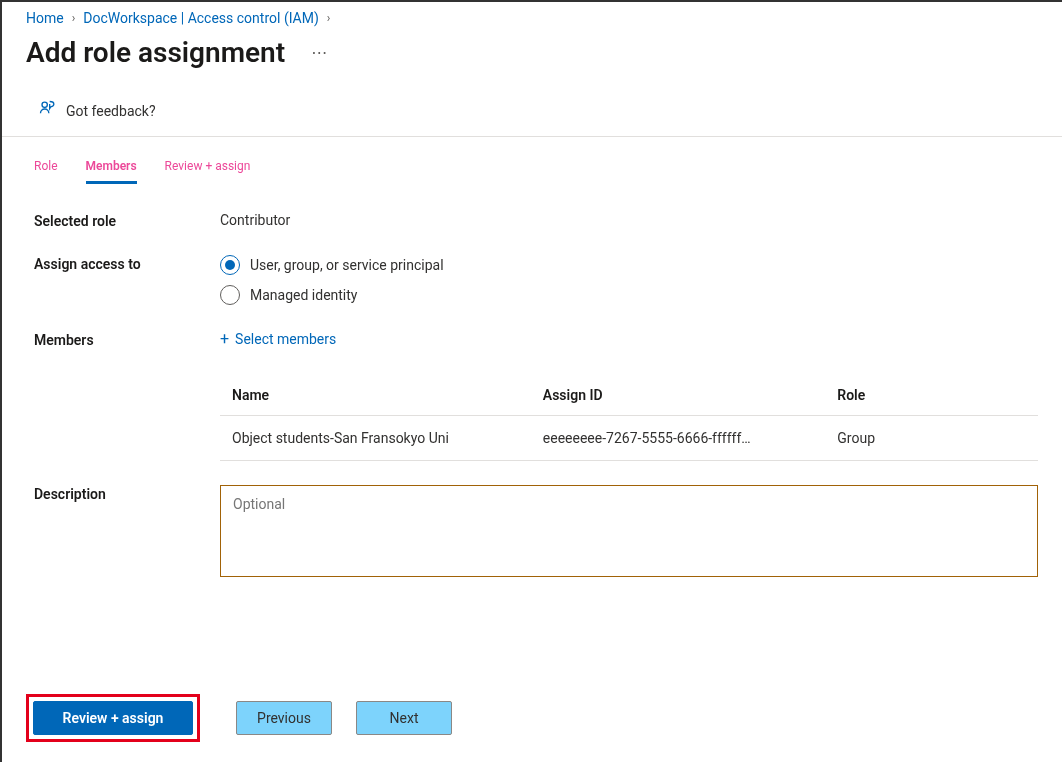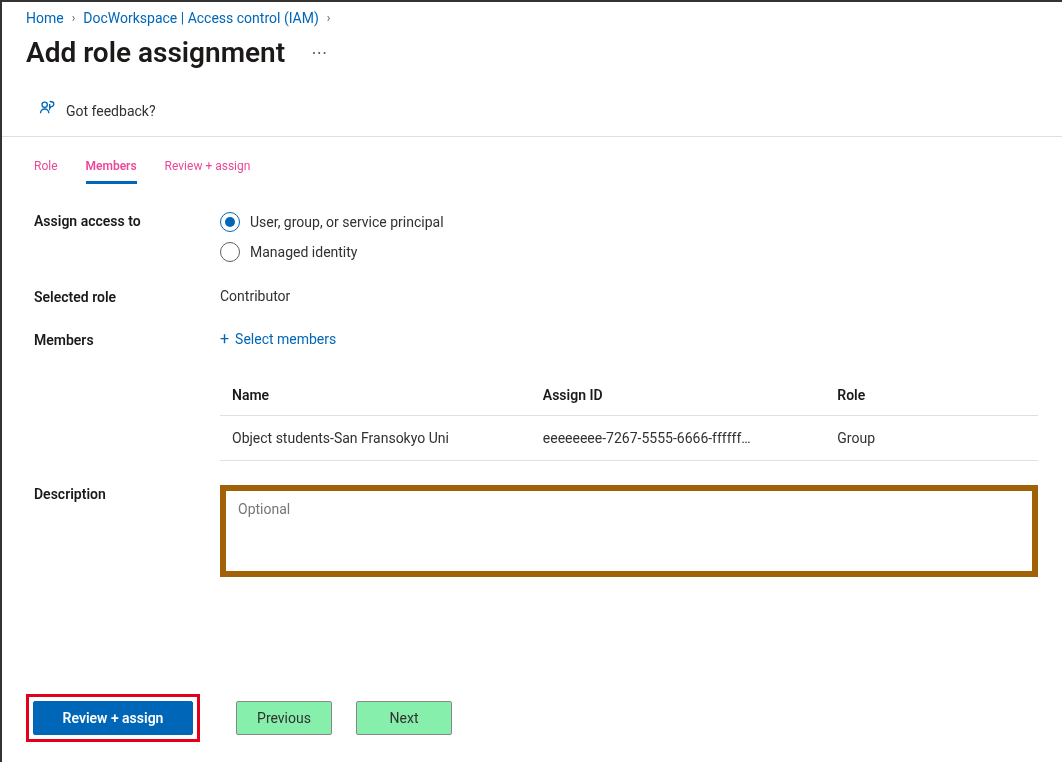--- a/index.html
+++ b/index.html
@@ -58,31 +58,31 @@
     
     .members-table { width: 100%; margin-top: 28px; border-collapse: collapse; }
     .members-table th { text-align: left; font-weight: 600; font-size: 14px; padding: 12px 12px; border-bottom: 1px solid #e1dfdd; color: #1b1a19; }
     .members-table td { text-align: left; font-size: 14px; padding: 14px 12px; border-bottom: 1px solid #e1dfdd; color: #323130; white-space: nowrap; overflow: hidden; text-overflow: ellipsis; }
     .members-table th:nth-child(1), .members-table td:nth-child(1) { width: 38%; }
     .members-table th:nth-child(2), .members-table td:nth-child(2) { width: 36%; }
     .members-table th:nth-child(3), .members-table td:nth-child(3) { width: 26%; }
 
     
     .desc-textarea {
-      width: 100%; min-height: 92px; border: 6px solid #a16207;
+      width: 100%; min-height: 92px; border: 1px solid #a16207;
       padding: 10px 12px; font-family: inherit; font-size: 14px; resize: none;
       color: #323130;
     }
     .desc-textarea::placeholder { color: #767676; }
 
     
     .footer { display: flex; align-items: center; gap: 24px; padding: 18px 24px 20px 24px; }
     .btn { font-family: inherit; font-size: 14px; padding: 8px 20px; cursor: pointer; border-radius: 2px; }
     .btn-primary { background: #0067b8; color: #fff; border: 1px solid #0067b8; font-weight: 600; min-width: 160px; padding: 8px 24px; }
-    .btn-secondary { background: #86efac; color: #323130; border: 1px solid #8a8886; min-width: 96px; }
+    .btn-secondary { background: #7dd3fc; color: #323130; border: 1px solid #8a8886; min-width: 96px; }
     .highlight-box { border: 3px solid #e3001b; padding: 4px; display: inline-flex; }
     .sec-group { display: flex; gap: 24px; margin-left: 12px; }
   </style>
 </head>
 <body>
 
 <div class="page">
 
   <nav class="breadcrumb">
     <a href="#">Home</a>
@@ -109,38 +109,38 @@
 
   <div class="tabs">
     <div class="tab">Role</div>
     <div class="tab active">Members</div>
     <div class="tab">Review + assign</div>
   </div>
 
   <div class="form-area">
 
     <div class="form-row">
+      <div class="label">Selected role</div>
+      <div class="control">Contributor</div>
+    </div>
+
+    <div class="form-row">
       <div class="label">Assign access to</div>
       <div class="control radio-group">
         <div class="radio-item">
           <span class="radio-circle checked">
               <span class="radio-dot"></span>
             </span>
           <span>User, group, or service principal</span>
         </div>
         <div class="radio-item">
           <span class="radio-circle"></span>
           <span>Managed identity</span>
         </div>
       </div>
-    </div>
-
-    <div class="form-row">
-      <div class="label">Selected role</div>
-      <div class="control">Contributor</div>
     </div>
 
     <div class="form-row" style="margin-bottom:0;">
       <div class="label">Members</div>
       <div class="control">
         <span class="select-members">
           <span class="plus-icon">+</span>
           <span>Select members</span>
         </span>
 

